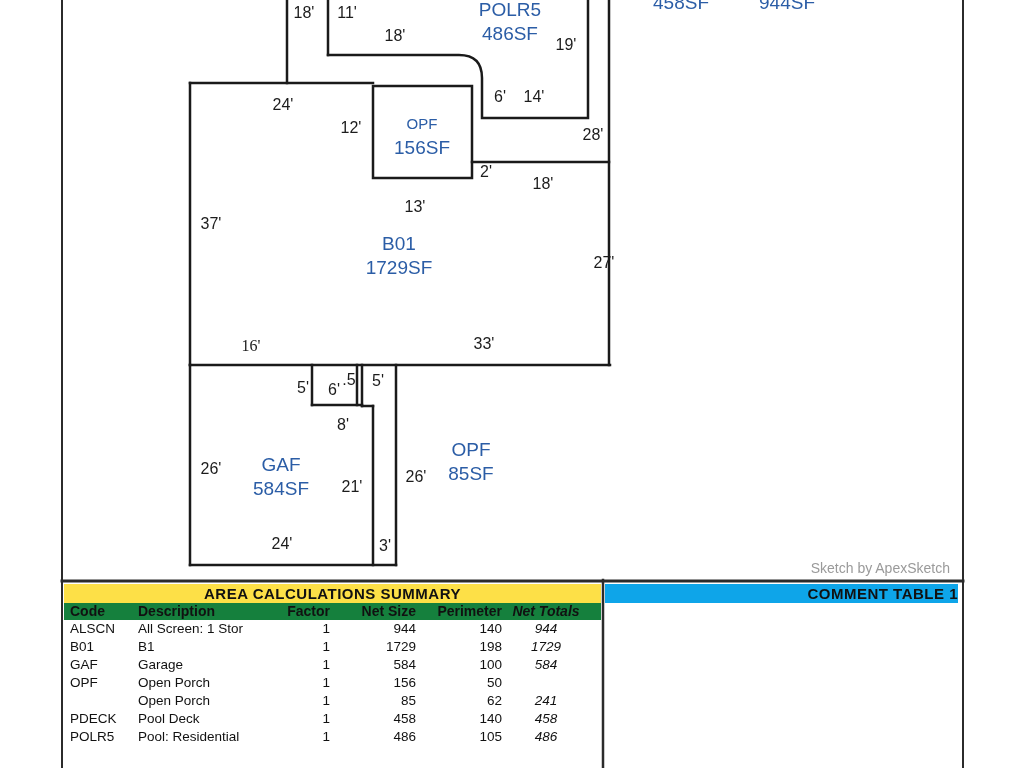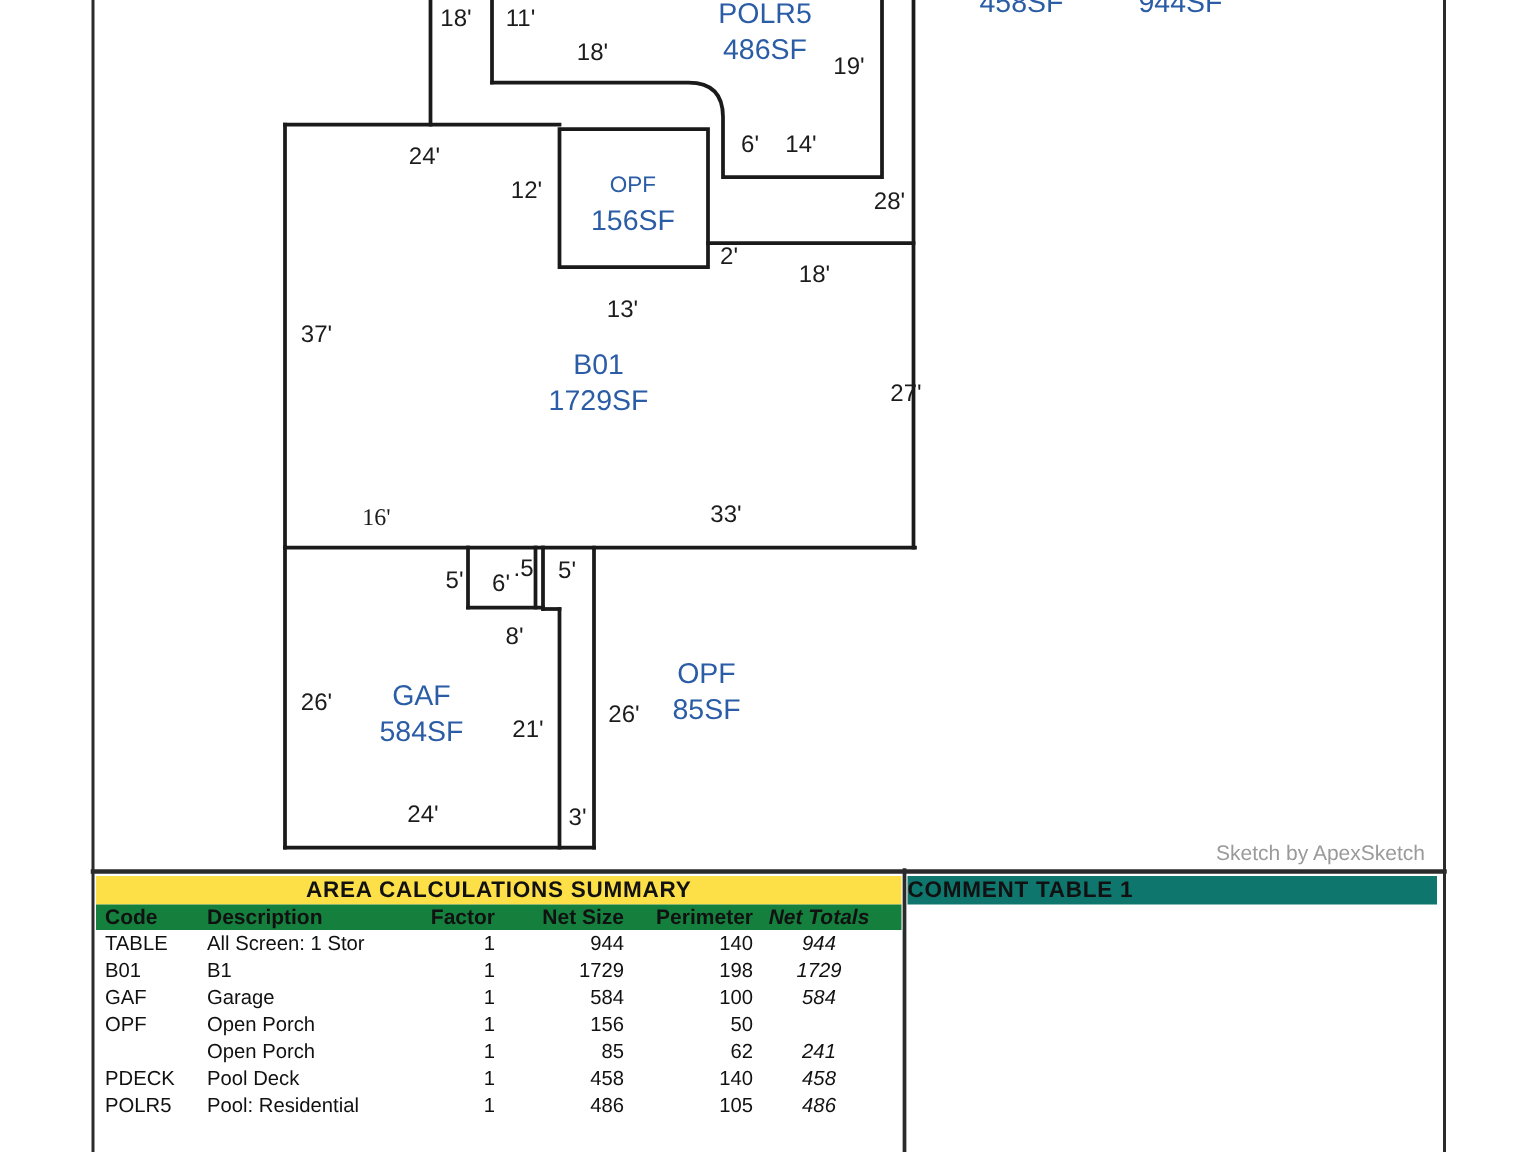--- a/index.html
+++ b/index.html
@@ -19,21 +19,21 @@
   .ahead{position:relative;height:17px;line-height:17px;background:#15803d;
          font-weight:bold;font-size:14px;}
   .arow{position:relative;height:18px;line-height:18px;font-size:13.5px;}
   .c-code{position:absolute;left:6px;}
   .c-desc{position:absolute;left:74px;}
   .c-factor{position:absolute;left:180px;width:86px;text-align:right;}
   .c-size{position:absolute;left:260px;width:92px;text-align:right;}
   .c-perim{position:absolute;left:340px;width:98px;text-align:right;}
   .c-totals{position:absolute;left:430px;width:104px;text-align:center;font-style:italic;}
   .comment-table{position:absolute;left:605px;top:584px;width:353px;height:19px;line-height:19px;
-                 background:#0f766e;text-align:left;font-weight:bold;font-size:15px;color:#111;
+                 background:#0ea5e9;text-align:right;font-weight:bold;font-size:15px;color:#111;
                  letter-spacing:.5px;}
 </style>
 </head>
 <body>
 
 <div class="page">
 
   <svg class="sketch" width="1024" height="768" viewBox="0 0 1024 768">
     <g>
         <path d="M287,0 L287,83" fill="none" stroke="#1a1a1a" stroke-width="2.5" stroke-linecap="square"></path>
@@ -125,21 +125,21 @@
     <div class="ahead">
       <span class="c-code">Code</span>
       <span class="c-desc">Description</span>
       <span class="c-factor">Factor</span>
       <span class="c-size">Net Size</span>
       <span class="c-perim">Perimeter</span>
       <span class="c-totals">Net Totals</span>
     </div>
     <div>
         <div class="arow">
-          <span class="c-code">TABLE</span>
+          <span class="c-code">ALSCN</span>
           <span class="c-desc">All Screen: 1 Stor</span>
           <span class="c-factor">1</span>
           <span class="c-size">944</span>
           <span class="c-perim">140</span>
           <span class="c-totals">944</span>
         </div>
         <div class="arow">
           <span class="c-code">B01</span>
           <span class="c-desc">B1</span>
           <span class="c-factor">1</span>

